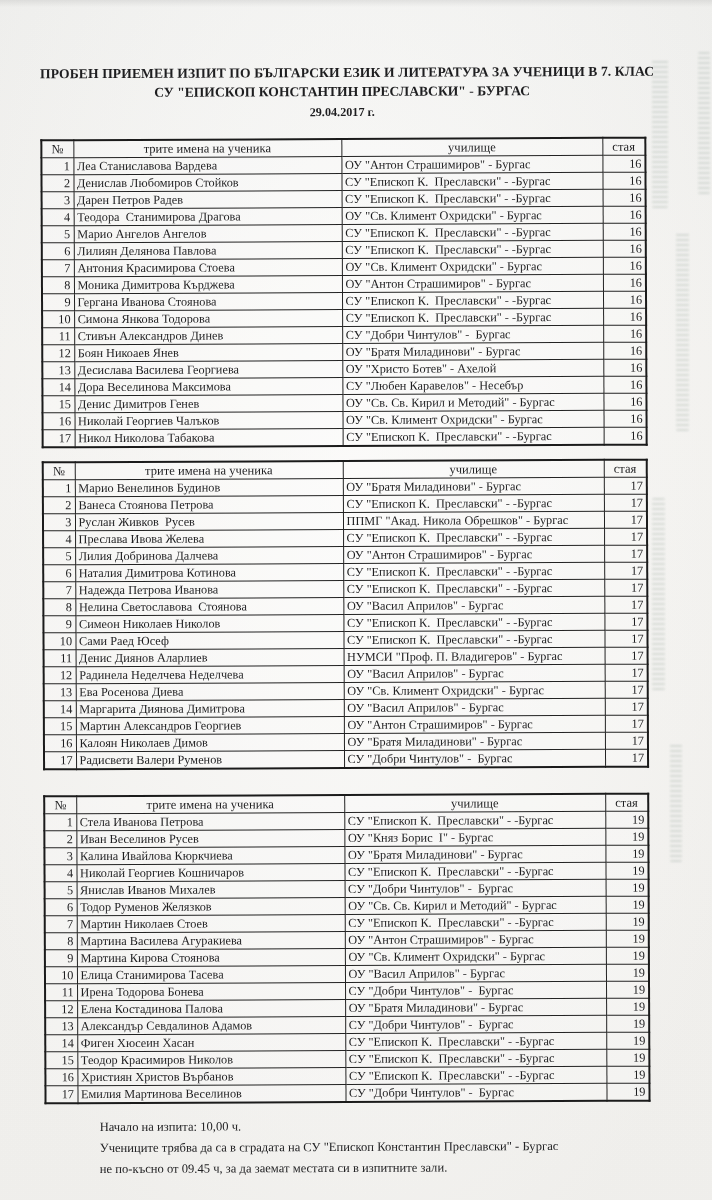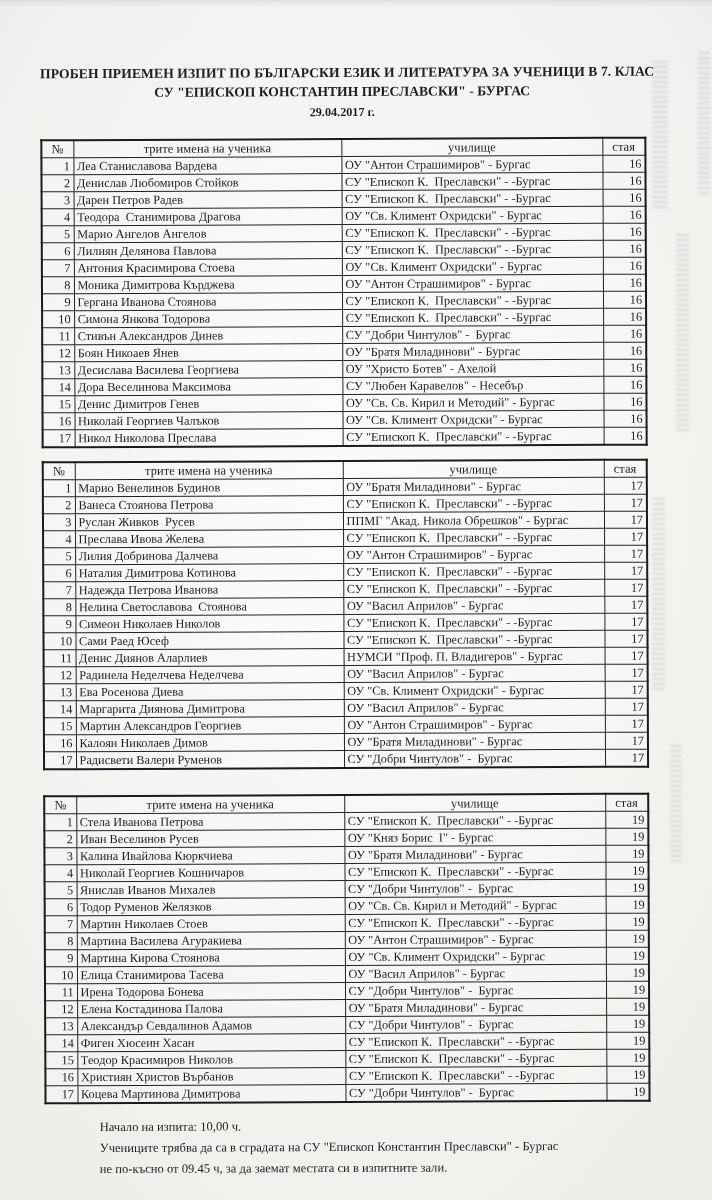--- a/index.html
+++ b/index.html
@@ -216,21 +216,21 @@
             <td class="td-room">16</td>
           </tr>
           <tr>
             <td class="td-num">16</td>
             <td class="td-name">Николай Георгиев Чалъков</td>
             <td class="td-school">ОУ "Св. Климент Охридски" - Бургас</td>
             <td class="td-room">16</td>
           </tr>
           <tr>
             <td class="td-num">17</td>
-            <td class="td-name">Никол Николова Преслава</td>
+            <td class="td-name">Никол Николова Табакова</td>
             <td class="td-school">СУ "Епископ К.  Преславски" - -Бургас</td>
             <td class="td-room">16</td>
           </tr>
         </tbody>
     </table>
 
     <table class="roster t2">
       <colgroup>
           <col style="width:32px">
           <col style="width:268px">
@@ -458,21 +458,21 @@
             <td class="td-room">19</td>
           </tr>
           <tr>
             <td class="td-num">16</td>
             <td class="td-name">Християн Христов Върбанов</td>
             <td class="td-school">СУ "Епископ К.  Преславски" - -Бургас</td>
             <td class="td-room">19</td>
           </tr>
           <tr>
             <td class="td-num">17</td>
-            <td class="td-name">Коцева Мартинова Димитрова</td>
+            <td class="td-name">Емилия Мартинова Веселинов</td>
             <td class="td-school">СУ "Добри Чинтулов" -  Бургас</td>
             <td class="td-room">19</td>
           </tr>
         </tbody>
     </table>
 
     <div class="footer">
       <div>Начало на изпита: 10,00 ч.</div>
       <div>Учениците трябва да са в сградата на СУ "Епископ Константин Преславски" - Бургас</div>
       <div>не по-късно от 09.45 ч, за да заемат местата си в изпитните зали.</div>

